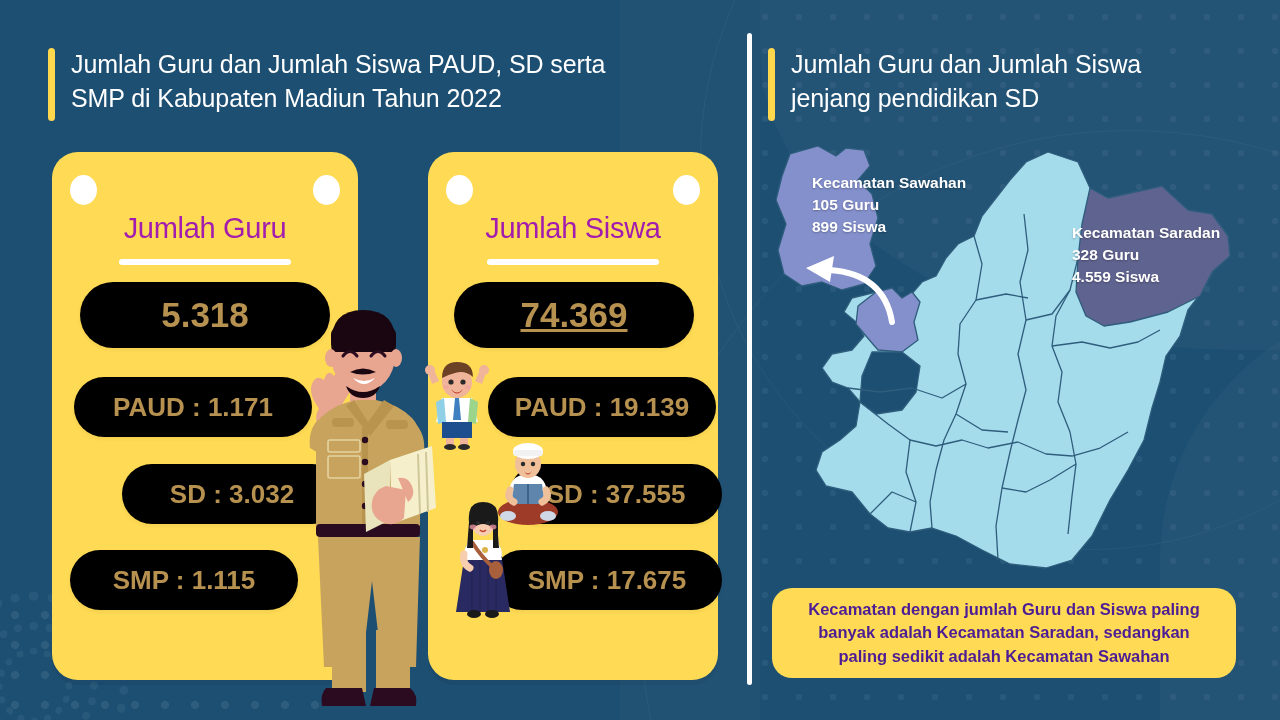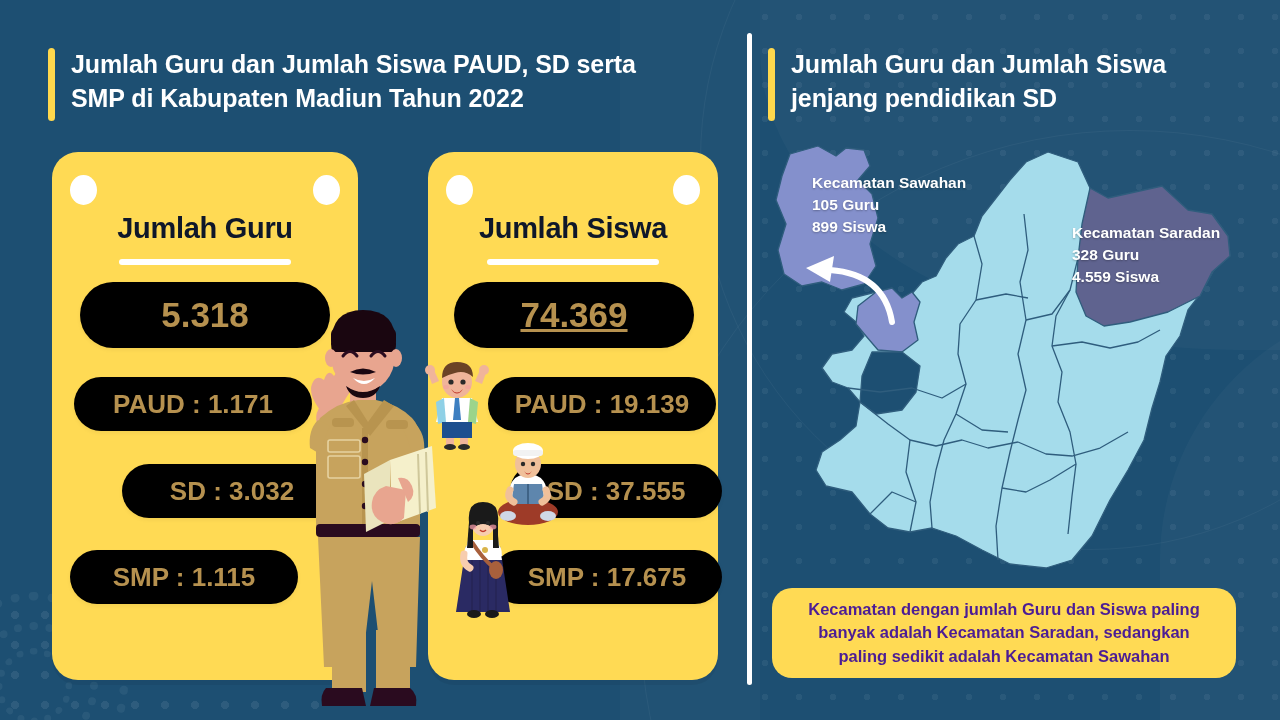--- a/index.html
+++ b/index.html
@@ -73,21 +73,21 @@
     width: 5px; height: 652px;
     background: #ffffff; border-radius: 3px;
   }
 
   
   .heading { position: absolute; display: flex; gap: 16px; align-items: flex-start; }
   .heading .bar {
     width: 7px; border-radius: 4px; background: #ffd84d; flex: none;
   }
   .heading .htext {
-    color: #ffffff; font-size: 25px; font-weight: bold; line-height: 1.34;
+    color: #ffffff; font-size: 25px; font-weight: normal; line-height: 1.34;
     letter-spacing: -0.1px; white-space: pre-line;
   }
   #heading-left { left: 48px; top: 48px; width: 660px; }
   #heading-left .bar { height: 73px; }
   #heading-right { left: 768px; top: 48px; width: 470px; }
   #heading-right .bar { height: 73px; }
 
   
   .card {
     position: absolute;
@@ -101,39 +101,39 @@
   .punch {
     position: absolute; top: 23px; width: 27px; height: 30px;
     background: #ffffff; border-radius: 50%;
   }
   .punch.l { left: 18px; }
   .punch.r { right: 18px; }
 
   .card-title {
     position: absolute; left: 0; right: 0; top: 60px;
     text-align: center;
-    color: #0f172a;
-    font-size: 29px; font-weight: bold; letter-spacing: -0.3px;
+    color: #a21caf;
+    font-size: 29px; font-weight: normal; letter-spacing: -0.3px;
   }
   .title-rule {
     position: absolute; top: 107px; left: 50%; transform: translateX(-50%);
     width: 172px; height: 6px; background: #ffffff; border-radius: 4px;
   }
 
   .pill {
     position: absolute;
     background: #000000;
     border-radius: 44px;
     display: flex; align-items: center; justify-content: center;
     color: #b6914f;
     font-weight: bold;
     box-shadow: 0 2px 4px rgba(0,0,0,0.05);
   }
   .pill.big { font-size: 35px; height: 66px; }
-  .pill.sub { font-size: 26px; height: 54px; }
+  .pill.sub { font-size: 26px; height: 60px; }
 
   
   #guru-total { left: 28px;  top: 130px; width: 250px; }
   #guru-paud  { left: 22px;  top: 225px; width: 238px; }
   #guru-sd    { left: 70px;  top: 312px; width: 220px; }
   #guru-smp   { left: 18px;  top: 398px; width: 228px; }
 
   
   #siswa-total { left: 26px; top: 130px; width: 240px; text-decoration: underline; }
   #siswa-paud  { left: 60px; top: 225px; width: 228px; }

